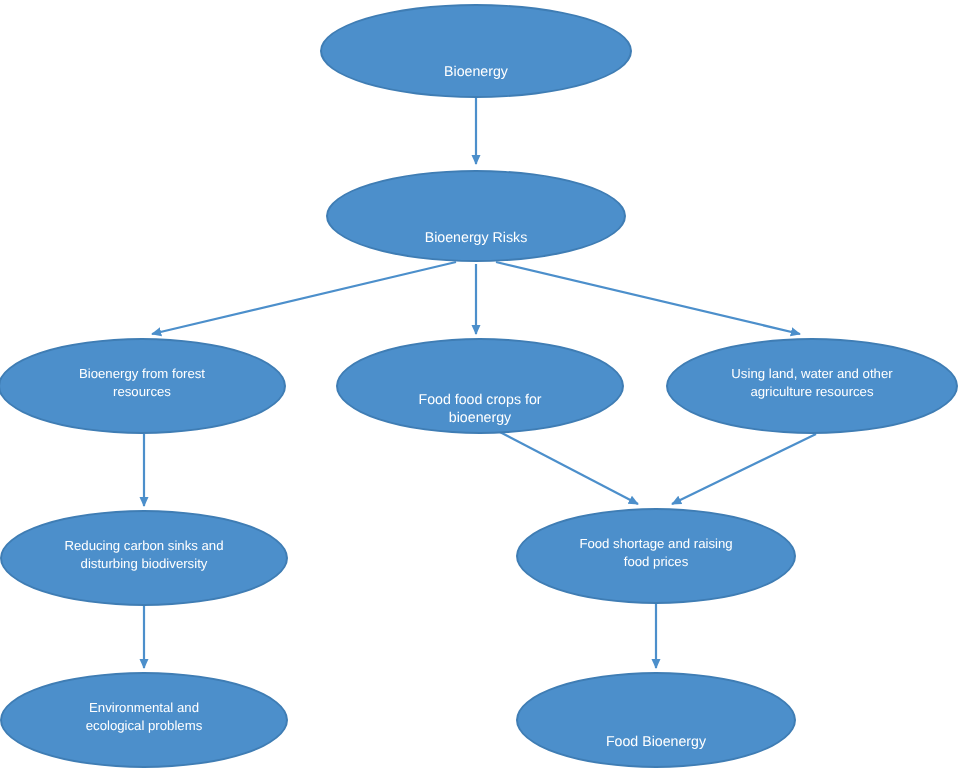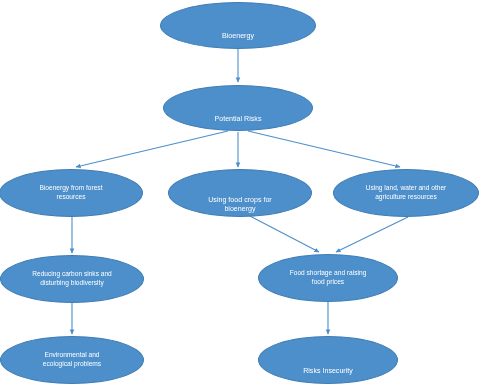--- a/index.html
+++ b/index.html
@@ -72,44 +72,44 @@
         <line x1="72" y1="303" x2="72" y2="334" stroke="#4C8FCB" stroke-width="1.1" marker-end="url(#arrowhead)"></line>
         <line x1="328" y1="302" x2="328" y2="334" stroke="#4C8FCB" stroke-width="1.1" marker-end="url(#arrowhead)"></line>
       </g>
   </svg>
 
   <div id="nodes">
       <div class="node" style="left: 160px; top: 1.5px; width: 156px; height: 47px; background: rgb(76, 143, 203); border-color: rgb(63, 125, 180); color: rgb(255, 255, 255);">
         <span class="node-label fs-7">Bioenergy</span>
       </div>
       <div class="node" style="left: 163px; top: 85px; width: 150px; height: 46px; background: rgb(76, 143, 203); border-color: rgb(63, 125, 180); color: rgb(255, 255, 255);">
-        <span class="node-label fs-7">Potential Risks</span>
+        <span class="node-label fs-7">Bioenergy Risks</span>
       </div>
       <div class="node" style="left: -1px; top: 169px; width: 144px; height: 48px; background: rgb(76, 143, 203); border-color: rgb(63, 125, 180); color: rgb(255, 255, 255);">
         <span class="node-label fs-65">Bioenergy from forest
 resources</span>
       </div>
       <div class="node" style="left: 168px; top: 169px; width: 144px; height: 48px; background: rgb(76, 143, 203); border-color: rgb(63, 125, 180); color: rgb(255, 255, 255);">
-        <span class="node-label fs-7">Using food crops for
+        <span class="node-label fs-7">Food food crops for
 bioenergy</span>
       </div>
       <div class="node" style="left: 333px; top: 169px; width: 146px; height: 48px; background: rgb(76, 143, 203); border-color: rgb(63, 125, 180); color: rgb(255, 255, 255);">
         <span class="node-label fs-65">Using land, water and other
 agriculture resources</span>
       </div>
       <div class="node" style="left: 0px; top: 255px; width: 144px; height: 48px; background: rgb(76, 143, 203); border-color: rgb(63, 125, 180); color: rgb(255, 255, 255);">
         <span class="node-label fs-65">Reducing carbon sinks and
 disturbing biodiversity</span>
       </div>
       <div class="node" style="left: 258px; top: 254px; width: 140px; height: 48px; background: rgb(76, 143, 203); border-color: rgb(63, 125, 180); color: rgb(255, 255, 255);">
         <span class="node-label fs-65">Food shortage and raising
 food prices</span>
       </div>
       <div class="node" style="left: 0px; top: 336px; width: 144px; height: 48px; background: rgb(76, 143, 203); border-color: rgb(63, 125, 180); color: rgb(255, 255, 255);">
         <span class="node-label fs-65">Environmental and
 ecological problems</span>
       </div>
       <div class="node" style="left: 258px; top: 336px; width: 140px; height: 48px; background: rgb(76, 143, 203); border-color: rgb(63, 125, 180); color: rgb(255, 255, 255);">
-        <span class="node-label fs-7">Risks Insecurity</span>
+        <span class="node-label fs-7">Food Bioenergy</span>
       </div>
     </div>
 
 </div>
 
 </body></html>

